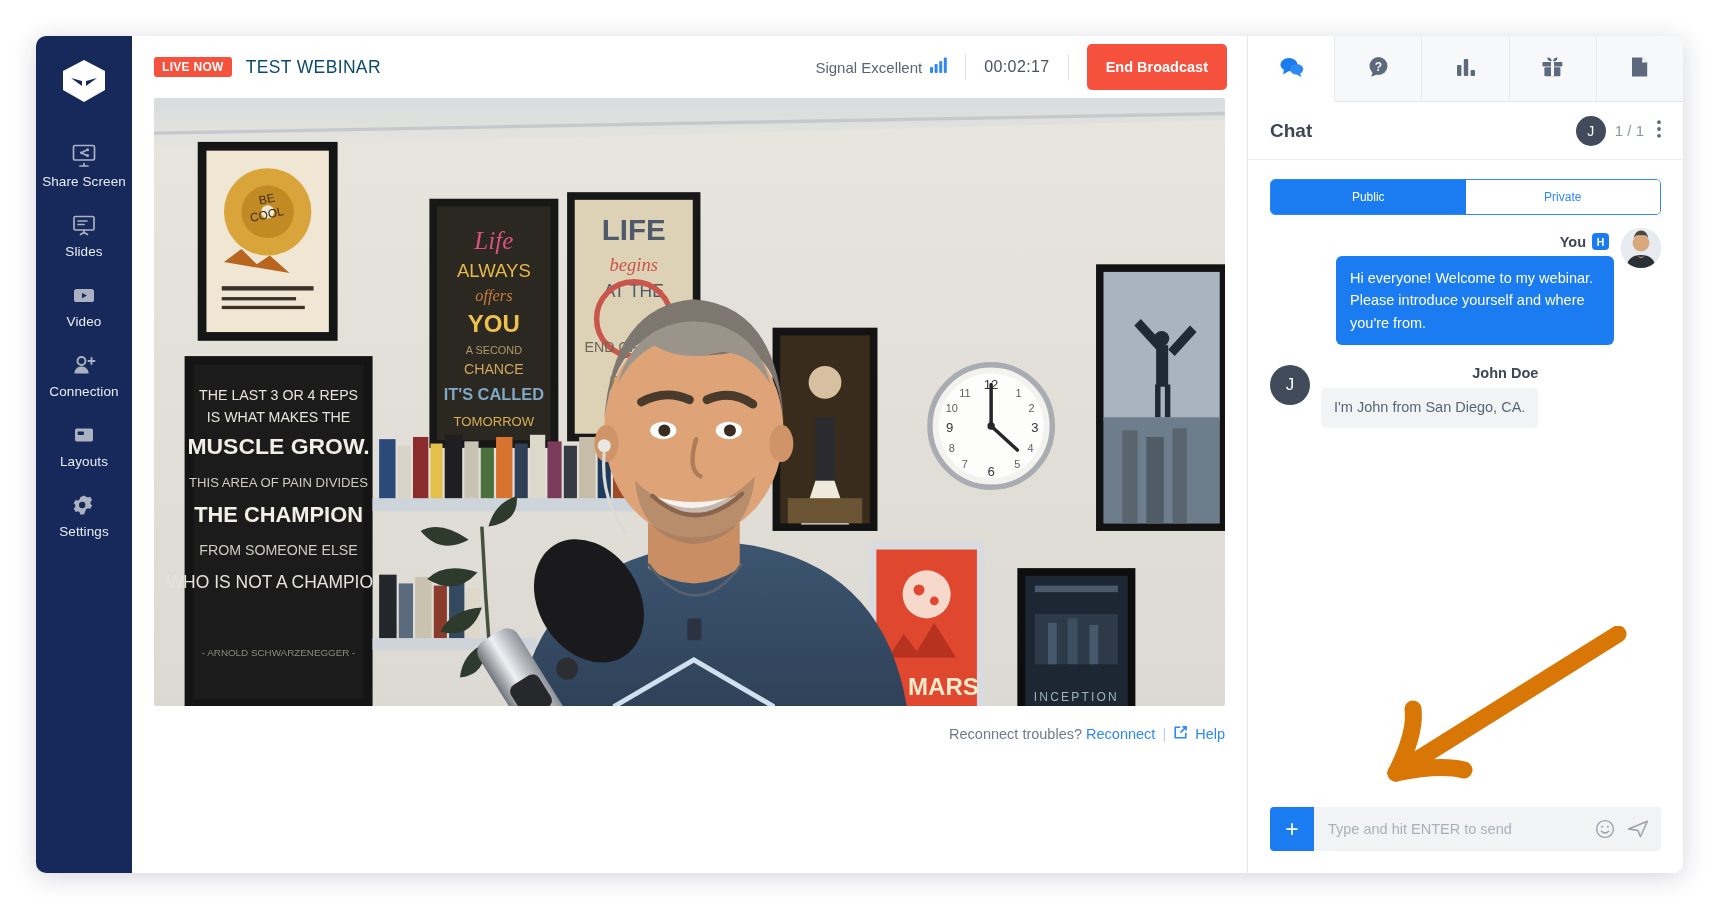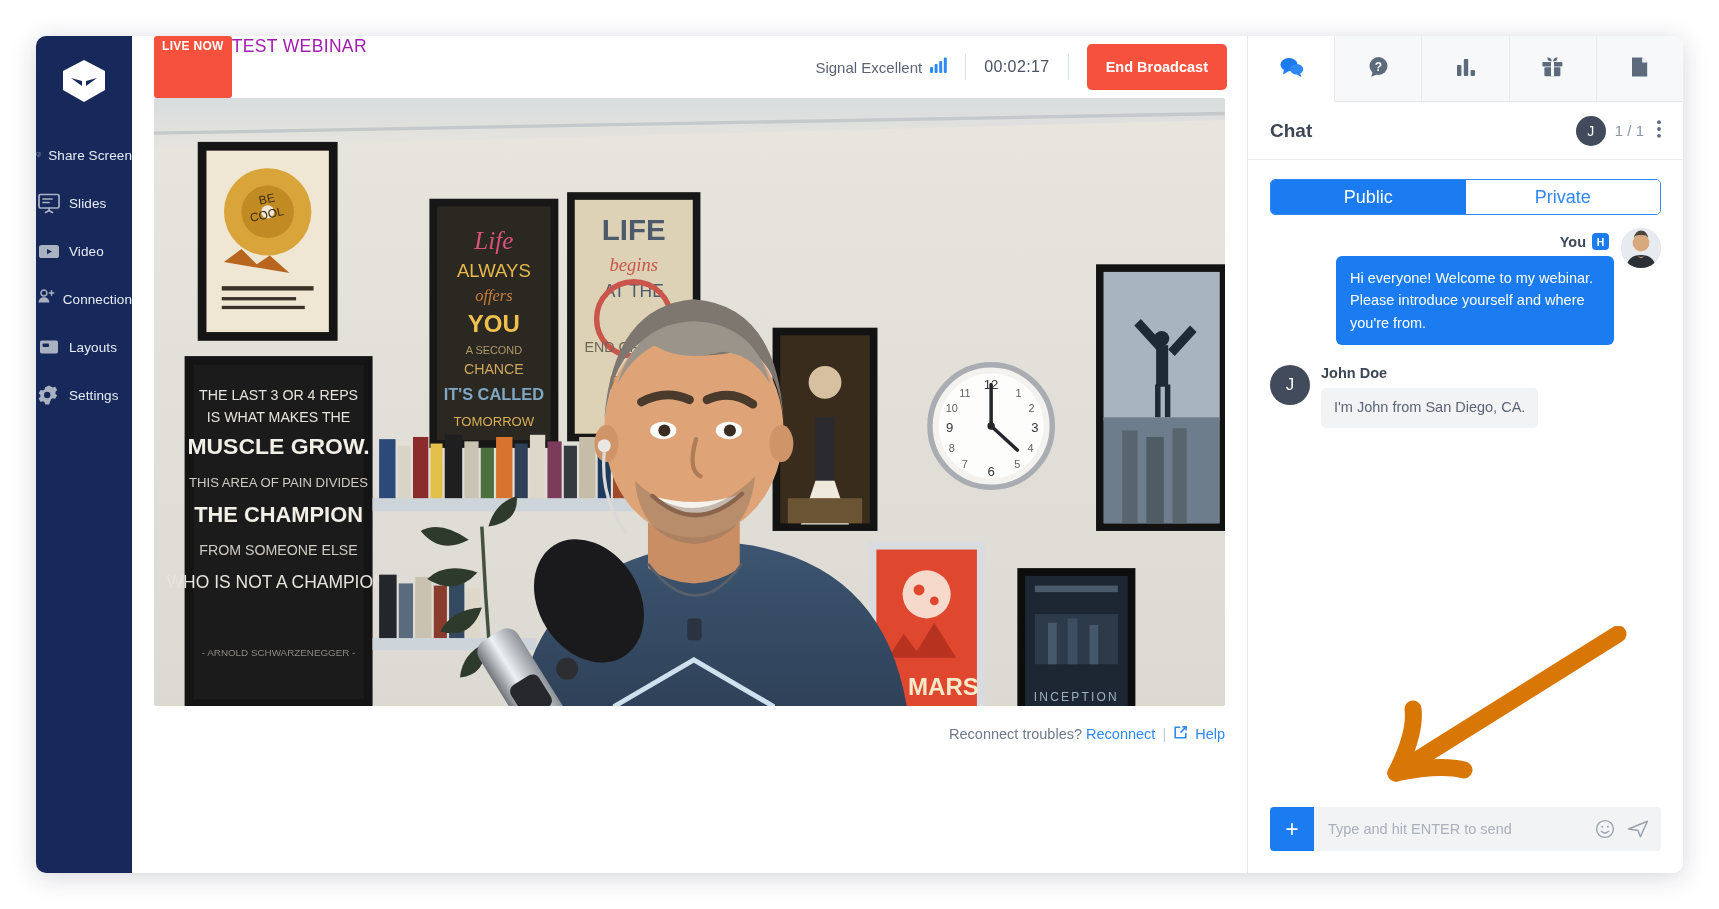--- a/index.html
+++ b/index.html
@@ -34,58 +34,59 @@
     display: flex;
     flex-direction: column;
     align-items: center;
     padding-top: 22px;
   }
   #brand-logo { width: 50px; height: 46px; margin-bottom: 26px; }
   .nav-item {
     width: 96px;
     padding: 13px 0 11px 0;
     display: flex;
-    flex-direction: row;
+    flex-direction: column;
     align-items: center;
     gap: 7px;
     cursor: pointer;
   }
   .nav-icon { width: 26px; height: 24px; display: block; }
   .nav-label {
     color: #e8ecf4;
     font-size: 13.5px;
     letter-spacing: .1px;
     white-space: nowrap;
   }
 
   
   #main { flex: 1; display: flex; flex-direction: column; background: #fff; min-width: 0; }
 
   
   #broadcast-header {
     height: 62px;
     flex: 0 0 62px;
     display: flex;
+    align-items: center;
     padding: 0 20px 0 22px;
     background: #fff;
   }
   #live-badge {
     background: #f5513d;
     color: #fff;
     font-size: 12px;
     font-weight: bold;
     letter-spacing: .3px;
     padding: 4px 8px;
     border-radius: 3px;
     line-height: 1;
   }
   #webinar-title {
-    margin-left: 0;
+    margin-left: 14px;
     font-size: 17.5px;
-    color: #a21caf;
+    color: #0c4a6e;
     letter-spacing: .35px;
   }
   #header-right {
     margin-left: auto;
     display: flex;
     align-items: center;
     gap: 0;
   }
   #signal-label { font-size: 15px; color: #5b6475; }
   #signal-bars { margin-left: 8px; display: block; }
@@ -167,21 +168,21 @@
   #chat-menu-button { cursor: pointer; padding: 2px 4px; }
 
   
   #visibility-toggle {
     margin: 19px 22px 0 22px;
     display: flex; height: 36px;
     border: 1px solid #2f89f5; border-radius: 5px; overflow: hidden;
   }
   .toggle-option {
     flex: 1; display: flex; align-items: center; justify-content: center;
-    font-size: 18px; cursor: pointer; background: #fff; color: #2f89f5;
+    font-size: 12px; cursor: pointer; background: #fff; color: #2f89f5;
   }
   .toggle-option.active { background: #1a7cf0; color: #fff; }
 
   
   #message-list { flex: 1; padding: 18px 22px 0 22px; overflow: hidden; min-height: 0; }
 
   .msg-out { display: flex; flex-direction: column; align-items: flex-end; }
   .msg-out-head {
     display: flex; align-items: center; gap: 6px;
     margin-right: 52px; margin-bottom: 6px;
@@ -204,21 +205,21 @@
     margin-top: -28px;
   }
   .avatar-photo svg { display:block; width:100%; height:100%; }
 
   .msg-in { display: flex; gap: 11px; margin-top: 20px; }
   .avatar-initial {
     width: 40px; height: 40px; flex: 0 0 40px; border-radius: 50%;
     background: #424b5c; color: #fff; font-size: 17px;
     display: flex; align-items: center; justify-content: center;
   }
-  .msg-in-body { display: flex; flex-direction: column; }
+  .msg-in-body { display: flex; flex-direction: column; align-items: flex-end; }
   .msg-author { font-size: 14.5px; font-weight: bold; color: #3d4655; margin-bottom: 7px; }
   .bubble-other {
     background: #f2f3f5; color: #5b6475;
     font-size: 14.5px; line-height: 1.5;
     padding: 9px 13px; border-radius: 5px; align-self: flex-start;
   }
 
   
   #composer-wrap { padding: 0 22px 22px 22px; }
   #composer {

